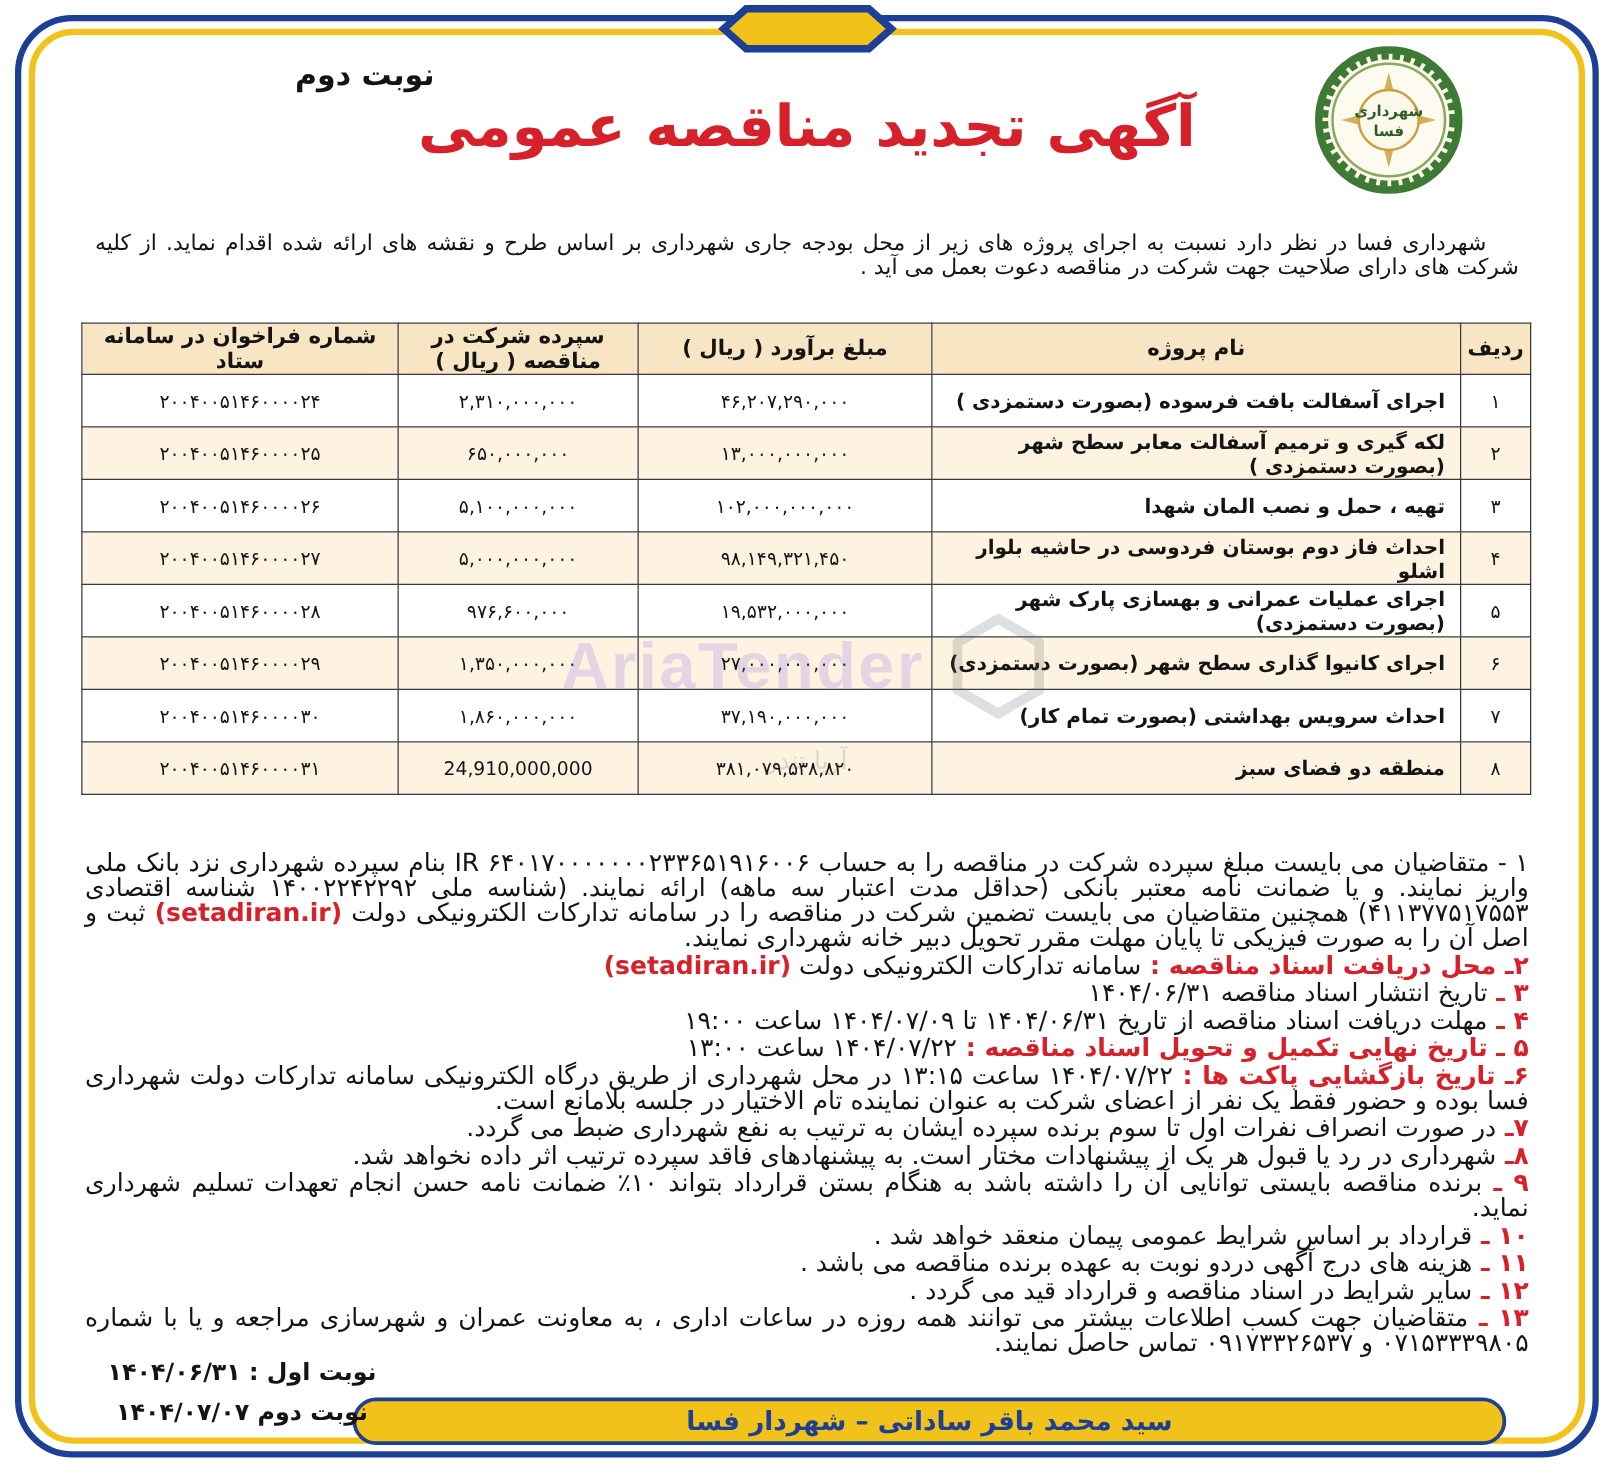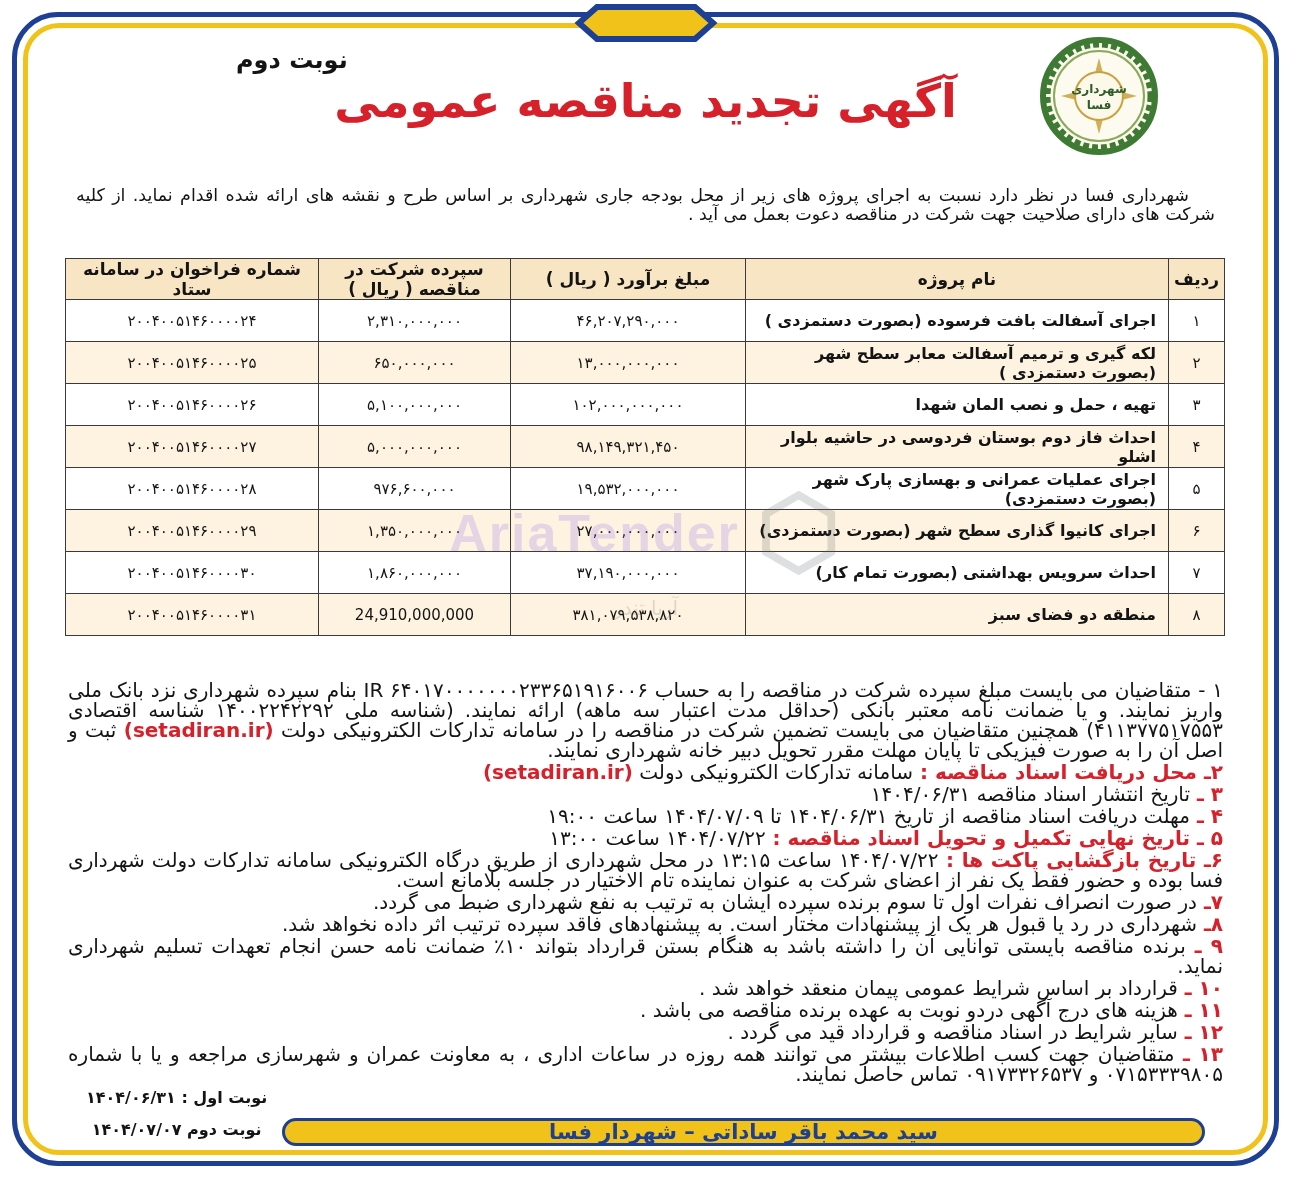--- a/index.html
+++ b/index.html
@@ -15,21 +15,21 @@
   .sheet{
     position:relative;width:1291px;height:1178px;background:#fff;
     font-family:"DejaVu Sans",sans-serif;direction:rtl;overflow:hidden;margin:0 auto;
   }
   .frame-outer{position:absolute;inset:12px;border:5px solid var(--blue);border-radius:46px;pointer-events:none;}
   .frame-inner{position:absolute;inset:23px;border:5px solid var(--gold);border-radius:36px;pointer-events:none;}
   .top-ornament{position:absolute;top:2px;left:50%;transform:translateX(-50%);z-index:3;}
 
   .issue-label{position:absolute;top:46px;left:200px;font-size:24px;font-weight:bold;color:var(--ink);margin-left:36px;}
   .page-title{position:absolute;top:74px;right:0;left:0;text-align:center;font-size:46px;font-weight:bold;color:var(--red);letter-spacing:1px;}
-  .logo{position:absolute;top:36px;right:132px;width:120px;height:120px;}
+  .logo{position:absolute;top:36px;right:120px;width:120px;height:120px;}
 
   .intro{
     position:absolute;top:186px;right:76px;left:76px;
     font-size:17.5px;line-height:19px;color:var(--ink);
     text-align:justify;text-align-last:right;text-indent:26px;
   }
 
   .tender-table{position:absolute;top:258px;right:66px;width:1159px;border-collapse:collapse;table-layout:fixed;background:#fff;}
   .tender-table th,.tender-table td{border:1.2px solid #3a3a3a;overflow:hidden;}
   .tender-table thead th{height:40px;background:var(--tan);font-size:17px;font-weight:bold;color:var(--ink);text-align:center;}
@@ -38,23 +38,23 @@
   .tender-table tr.alt td{background:var(--cream);}
 
   .conditions{
     position:absolute;top:680px;right:68px;left:68px;
     font-size:20px;line-height:20px;color:var(--ink);
     text-align:justify;text-align-last:right;
   }
   .cond{margin-bottom:2px;}
   .cond .red{color:var(--red);font-weight:bold;}
 
-  .dates{position:absolute;left:86px;top:1082px;text-align:center;font-weight:bold;font-size:16px;line-height:32px;color:var(--ink);z-index:6;}
+  .dates{position:absolute;left:86px;top:1082px;text-align:center;font-weight:bold;font-size:19px;line-height:32px;color:var(--ink);z-index:6;}
   .mayor-bar{
-    position:absolute;left:282px;right:86px;top:1118px;height:28px;
+    position:absolute;left:282px;right:86px;top:1118px;height:38px;
     background:var(--gold);border:3px solid var(--blue);border-radius:19px;
     display:flex;align-items:center;justify-content:center;z-index:5;
   }
   .mayor-bar span{color:var(--blue);font-weight:bold;font-size:21px;}
 
   .watermark{
     position:absolute;top:490px;left:50%;transform:translateX(-50%);
     display:flex;flex-direction:column;align-items:center;
     opacity:.2;z-index:2;pointer-events:none;color:#5f6569;
   }

